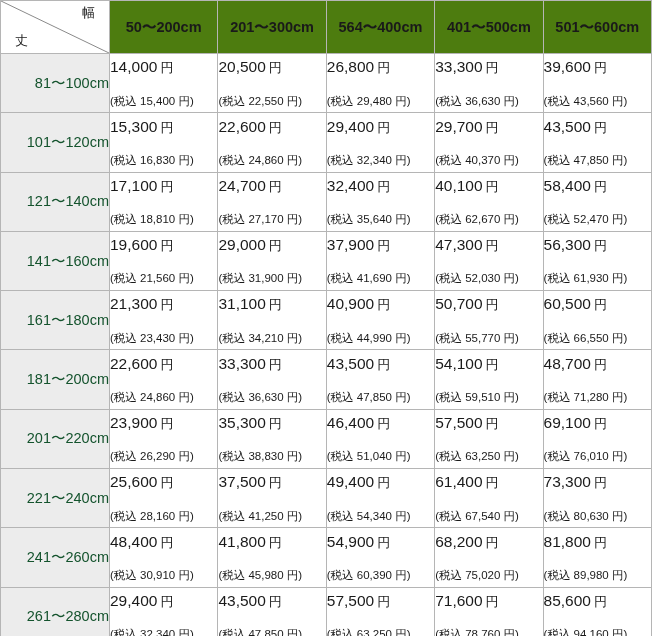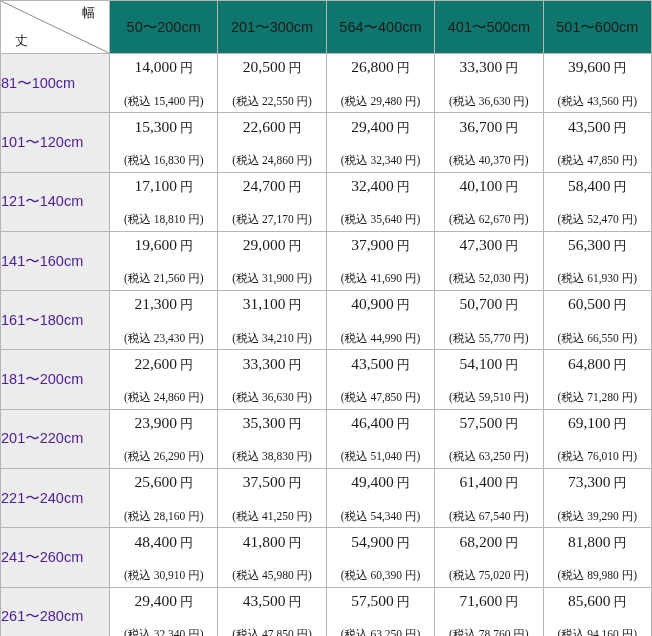--- a/index.html
+++ b/index.html
@@ -48,42 +48,41 @@
     color: #1a1a1a;
   }
   td.corner .lbl-height {
     position: absolute;
     bottom: 3px;
     left: 14px;
     font-size: 13px;
     color: #1a1a1a;
   }
   th.colhead {
-    background: #0f766e;
-    font-weight: normal;
+    background: #4d7c0f;
+    font-weight: bold;
     font-size: 14.5px;
     text-align: center;
     height: 52px;
     color: #1a1a1a;
   }
   td.rowhead {
     background: #ececec;
     font-size: 14.5px;
-    text-align: left;
+    text-align: right;
     width: 108px;
     height: 58.3px;
-    color: #4c1d95;
+    color: #14532d;
     margin-top: 12px;
   }
   td.cell {
     background: #ffffff;
     height: 58.3px;
     padding: 4px 8px 5px 6px;
-    text-align: center;
-    font-family: Liberation Serif, serif;
+    text-align: left;
   }
   .price-main {
     font-size: 15.5px;
     line-height: 1.25;
     white-space: nowrap;
   }
   .price-main .yen {
     font-size: 13px;
     margin-left: 3px;
   }
@@ -148,21 +147,21 @@
           </td>
           <td class="cell">
             <div class="price-main"><span>22,600</span><span class="yen">円</span></div>
             <div class="price-tax"><span>(税込 </span><span>24,860</span><span> 円)</span></div>
           </td>
           <td class="cell">
             <div class="price-main"><span>29,400</span><span class="yen">円</span></div>
             <div class="price-tax"><span>(税込 </span><span>32,340</span><span> 円)</span></div>
           </td>
           <td class="cell">
-            <div class="price-main"><span>36,700</span><span class="yen">円</span></div>
+            <div class="price-main"><span>29,700</span><span class="yen">円</span></div>
             <div class="price-tax"><span>(税込 </span><span>40,370</span><span> 円)</span></div>
           </td>
           <td class="cell">
             <div class="price-main"><span>43,500</span><span class="yen">円</span></div>
             <div class="price-tax"><span>(税込 </span><span>47,850</span><span> 円)</span></div>
           </td>
         </tr>
         <tr>
           <td class="rowhead">121〜140cm</td>
           <td class="cell">
@@ -244,21 +243,21 @@
           </td>
           <td class="cell">
             <div class="price-main"><span>43,500</span><span class="yen">円</span></div>
             <div class="price-tax"><span>(税込 </span><span>47,850</span><span> 円)</span></div>
           </td>
           <td class="cell">
             <div class="price-main"><span>54,100</span><span class="yen">円</span></div>
             <div class="price-tax"><span>(税込 </span><span>59,510</span><span> 円)</span></div>
           </td>
           <td class="cell">
-            <div class="price-main"><span>64,800</span><span class="yen">円</span></div>
+            <div class="price-main"><span>48,700</span><span class="yen">円</span></div>
             <div class="price-tax"><span>(税込 </span><span>71,280</span><span> 円)</span></div>
           </td>
         </tr>
         <tr>
           <td class="rowhead">201〜220cm</td>
           <td class="cell">
             <div class="price-main"><span>23,900</span><span class="yen">円</span></div>
             <div class="price-tax"><span>(税込 </span><span>26,290</span><span> 円)</span></div>
           </td>
           <td class="cell">
@@ -291,21 +290,21 @@
           <td class="cell">
             <div class="price-main"><span>49,400</span><span class="yen">円</span></div>
             <div class="price-tax"><span>(税込 </span><span>54,340</span><span> 円)</span></div>
           </td>
           <td class="cell">
             <div class="price-main"><span>61,400</span><span class="yen">円</span></div>
             <div class="price-tax"><span>(税込 </span><span>67,540</span><span> 円)</span></div>
           </td>
           <td class="cell">
             <div class="price-main"><span>73,300</span><span class="yen">円</span></div>
-            <div class="price-tax"><span>(税込 </span><span>39,290</span><span> 円)</span></div>
+            <div class="price-tax"><span>(税込 </span><span>80,630</span><span> 円)</span></div>
           </td>
         </tr>
         <tr>
           <td class="rowhead">241〜260cm</td>
           <td class="cell">
             <div class="price-main"><span>48,400</span><span class="yen">円</span></div>
             <div class="price-tax"><span>(税込 </span><span>30,910</span><span> 円)</span></div>
           </td>
           <td class="cell">
             <div class="price-main"><span>41,800</span><span class="yen">円</span></div>

